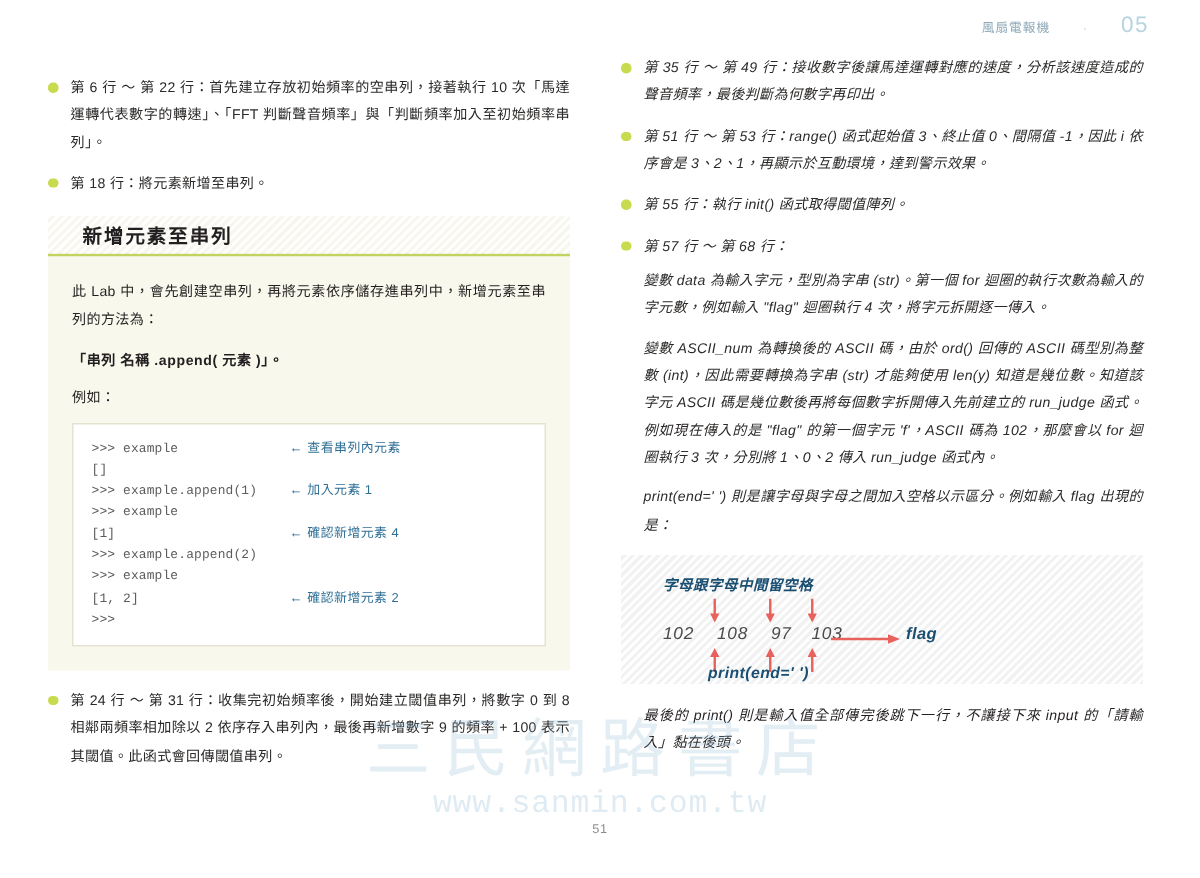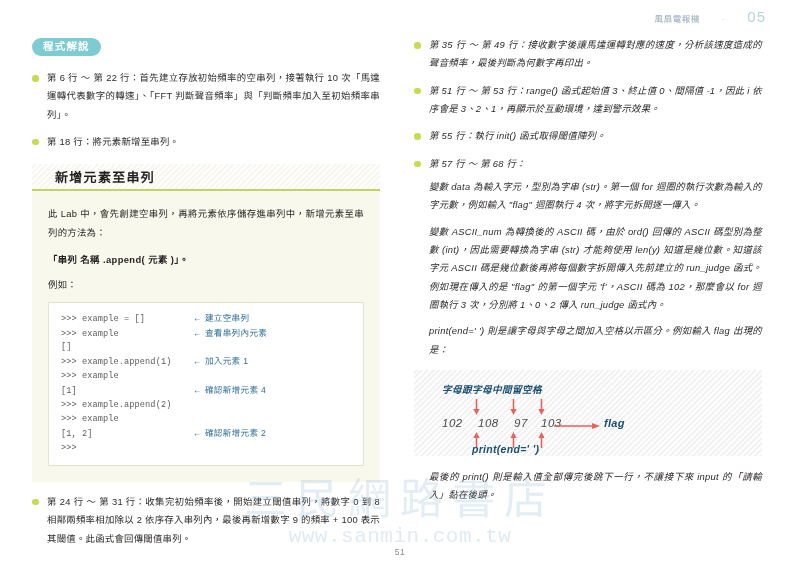--- a/index.html
+++ b/index.html
@@ -296,44 +296,37 @@
     <span class="rh-num">05</span>
   </div>
 
   <div class="watermark">
     <div class="wm-cn">三民網路書店</div>
     <div class="wm-url">www.sanmin.com.tw</div>
   </div>
 
   <div class="col col-left">
 
-    <div>
-      <span class="badge">程式解說</span>
-    </div>
 
     <ul class="bullets" style="margin-top:13px;">
       <li class="bullet">第 6 行 ～ 第 22 行：首先建立存放初始頻率的空串列，接著執行 10 次「馬達運轉代表數字的轉速」、「FFT 判斷聲音頻率」與「判斷頻率加入至初始頻率串列」。</li>
       <li class="bullet">第 18 行：將元素新增至串列。</li>
     </ul>
 
     <div class="sec-head">
       <span class="sec-title">新增元素至串列</span>
     </div>
     <div class="sec-rule"></div>
 
     <div class="panel">
       <p>此 Lab 中，會先創建空串列，再將元素依序儲存進串列中，新增元素至串列的方法為：</p>
       <p class="bold tight">「串列 名稱 .append( 元素 )」。</p>
       <p class="tight">例如：</p>
 
       <div class="code-block">
-        <div class="code-row">
-          <span class="code-txt">&gt;&gt;&gt; example = []</span>
-          <span class="code-note"><span class="ar">←</span><span>建立空串列</span></span>
-        </div>
         <div class="code-row">
           <span class="code-txt">&gt;&gt;&gt; example</span>
           <span class="code-note"><span class="ar">←</span><span>查看串列內元素</span></span>
         </div>
         <div class="code-row">
           <span class="code-txt">[]</span>
         </div>
         <div class="code-row">
           <span class="code-txt">&gt;&gt;&gt; example.append(1)</span>
           <span class="code-note"><span class="ar">←</span><span>加入元素 1</span></span>

